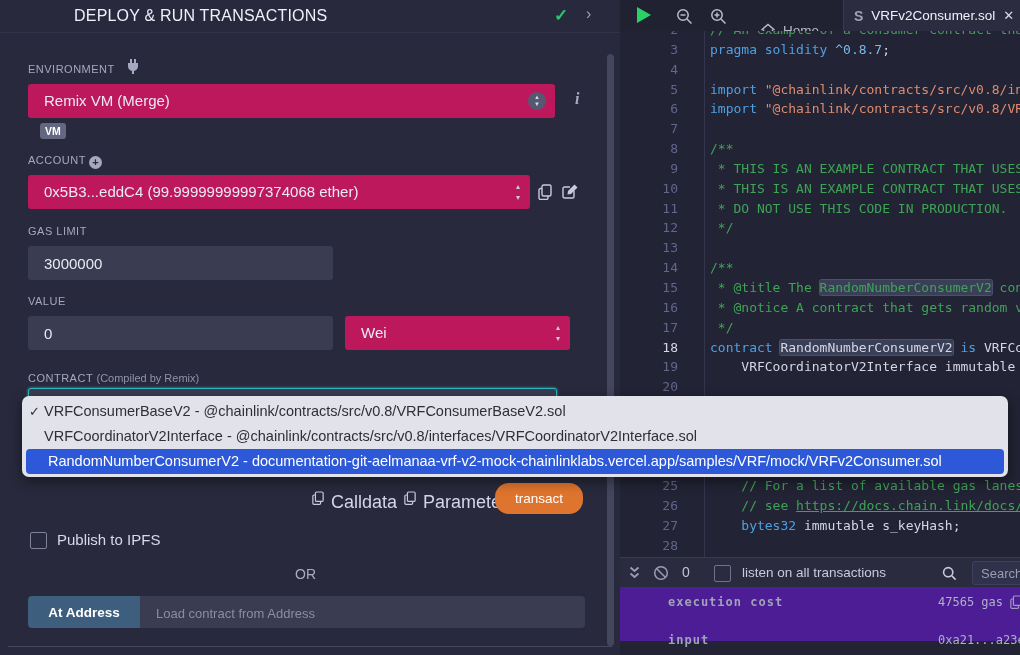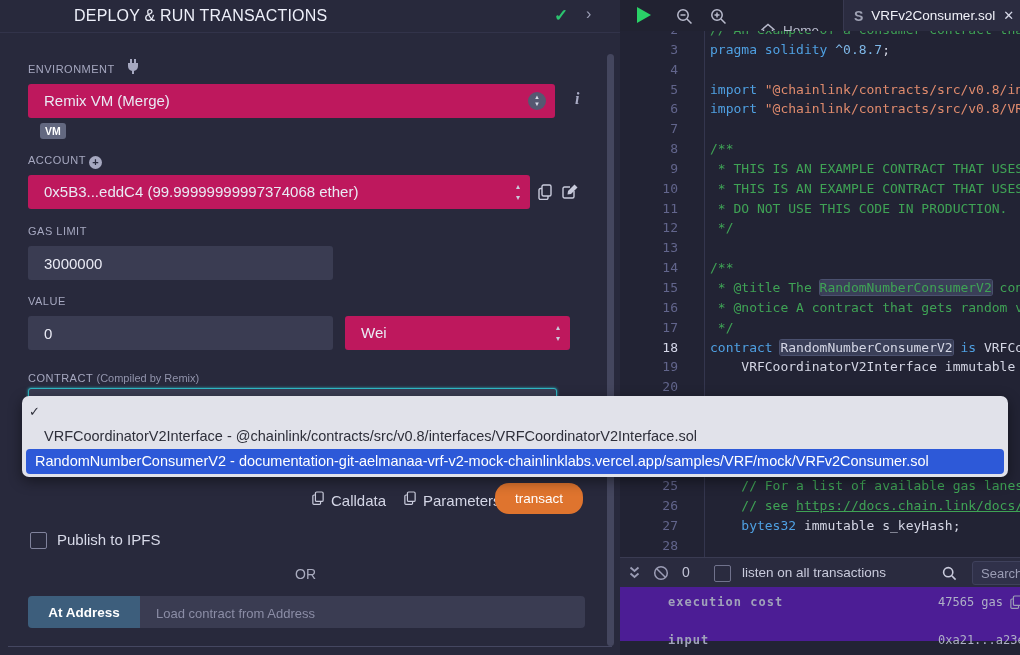--- a/index.html
+++ b/index.html
@@ -31,25 +31,25 @@
              font-size:15px;padding:0 0 0 16px;font-family:"Liberation Sans",sans-serif;outline:none;}
   input.ubox::placeholder{color:#8b8da6;font-size:13px;}
   #contract-select{position:absolute;left:28px;top:388px;width:527px;height:18px;background:#3a3c52;
                    border:1px solid #2fb8c5;border-radius:3px;box-shadow:0 0 3px #2fb8c5;}
   
   #contract-dropdown{position:absolute;left:22px;top:396px;width:986px;height:81px;background:#e1e2ea;
                      border-radius:7px;box-shadow:0 4px 14px rgba(0,0,0,.45);z-index:50;padding:3px 0;box-sizing:border-box;}
   .dd-opt{position:relative;height:25px;line-height:25px;font-size:14.5px;color:#2e2f3a;padding-left:22px;
           white-space:nowrap;overflow:hidden;}
   .dd-opt .dd-check{position:absolute;left:7px;top:0;font-size:13px;}
-  .dd-opt.sel{background:#2d59d8;color:#fff;border-radius:4px;margin:0 4px;padding-left:9px;}
+  .dd-opt.sel{background:#2d59d8;color:#fff;border-radius:4px;margin:0 4px;padding-left:22px;}
   
   #calldata-icon{left:312px;top:491px;}
   #params-icon{left:404px;top:491px;}
-  .lbl-sm{position:absolute;font-size:15px;color:#d4d6e6;}
+  .lbl-sm{position:absolute;font-size:18px;color:#d4d6e6;}
   #transact-btn{position:absolute;left:495px;top:483px;width:88px;height:31px;background:#df742e;border:none;
                 border-radius:14px;color:#fff;font-size:13.5px;font-family:"Liberation Sans",sans-serif;cursor:pointer;}
   .chkbox{position:absolute;width:15px;height:15px;border:1px solid #80829c;border-radius:2px;background:transparent;}
   #publish-label{position:absolute;left:57px;top:531px;font-size:15px;color:#d7d9e8;}
   #or-label{position:absolute;left:28px;top:566px;width:555px;text-align:center;font-size:14px;color:#aaacbf;}
   #at-address-btn{position:absolute;left:28px;top:596px;width:112px;height:32px;background:#3d5e7c;border:none;
                   border-radius:4px 0 0 4px;color:#fff;font-size:13.5px;font-weight:bold;
                   font-family:"Liberation Sans",sans-serif;cursor:pointer;}
   #at-address-input{left:140px;top:596px;width:429px;height:32px;border-radius:0 4px 4px 0;}
   #panel-divider{position:absolute;left:8px;top:646px;width:604px;height:1px;background:#454761;}
@@ -292,18 +292,18 @@
             <svg width="12" height="14" viewBox="0 0 14 16" fill="none" stroke="#9b9db5" stroke-width="1.4">
               <rect x="4" y="1" width="9" height="11" rx="1.5"></rect>
               <path d="M10 12v2a1.5 1.5 0 0 1-1.5 1.5H2.5A1.5 1.5 0 0 1 1 14V6a1.5 1.5 0 0 1 1.5-1.5H4"></path>
             </svg>
           </span></div>
         <div class="term-row"><span class="term-key">input</span><span class="term-val">0xa21...a23e4</span></div>
       </div>
   </section>
 
   <div id="contract-dropdown">
-      <div class="dd-opt"><span class="dd-check">✓</span></div>
+      <div class="dd-opt"><span class="dd-check">✓</span><span>VRFConsumerBaseV2 - @chainlink/contracts/src/v0.8/VRFConsumerBaseV2.sol</span></div>
       <div class="dd-opt"><span>VRFCoordinatorV2Interface - @chainlink/contracts/src/v0.8/interfaces/VRFCoordinatorV2Interface.sol</span></div>
       <div class="dd-opt sel"><span>RandomNumberConsumerV2 - documentation-git-aelmanaa-vrf-v2-mock-chainlinklabs.vercel.app/samples/VRF/mock/VRFv2Consumer.sol</span></div>
     </div>
 
 </div>
 
 </body></html>

